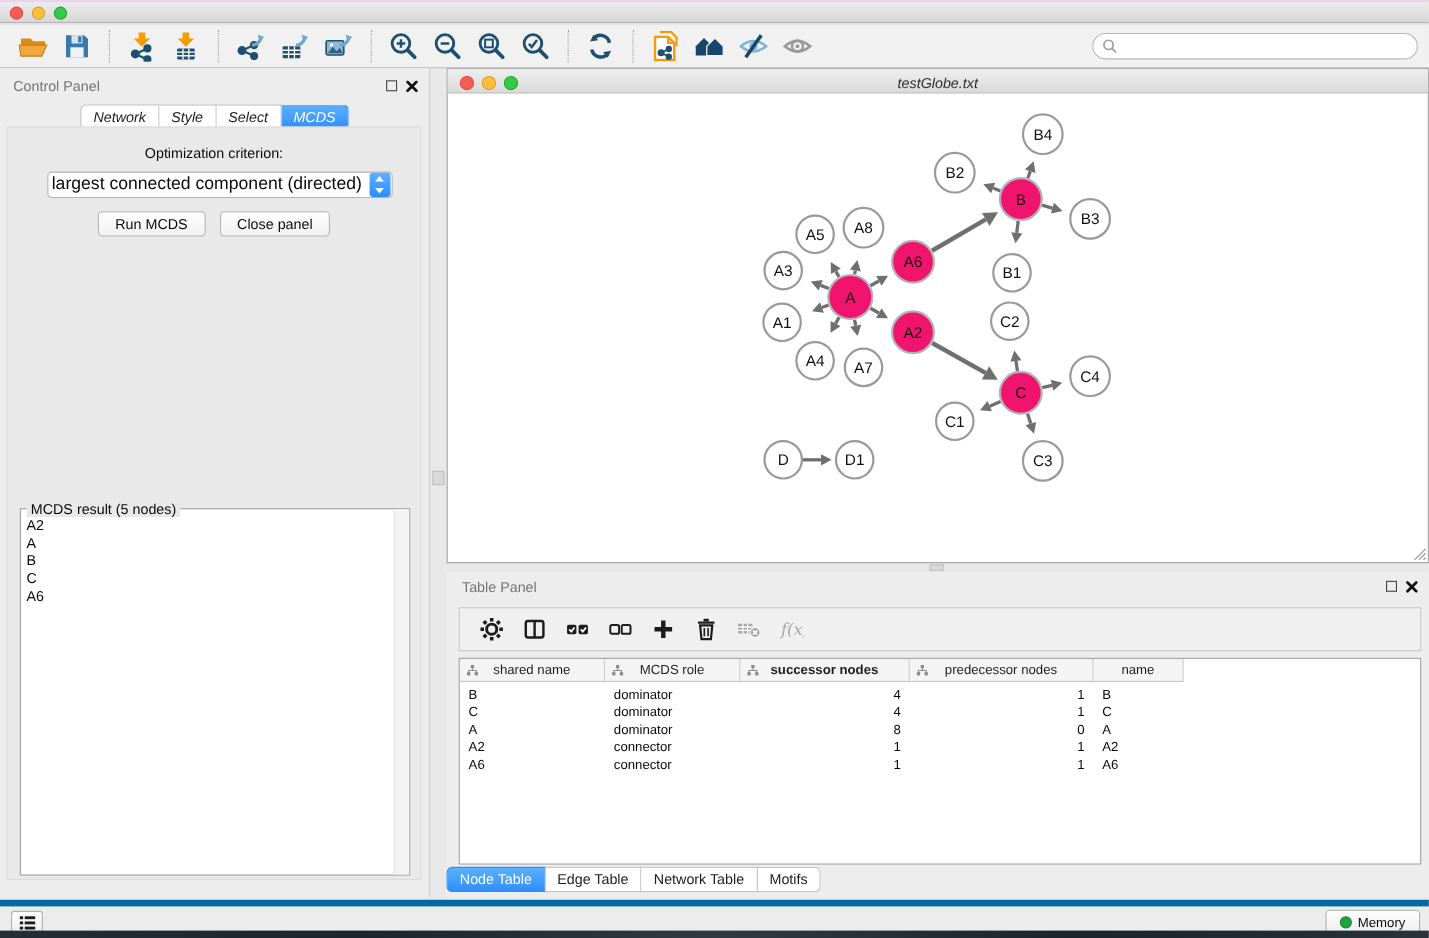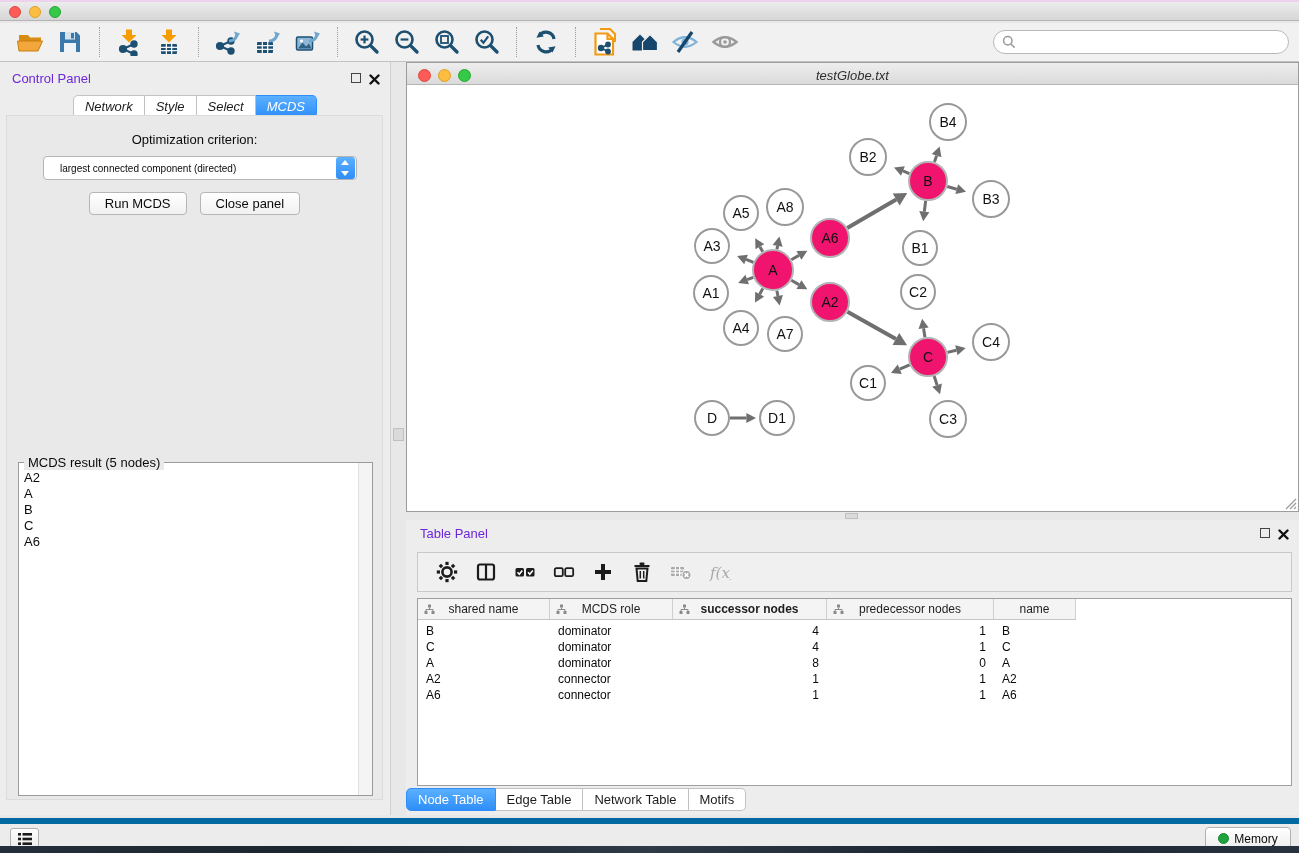--- a/index.html
+++ b/index.html
@@ -21,34 +21,34 @@
   .toolbar{position:absolute;left:0;top:23px;width:100%;height:39px;background:#f1f1f1;
     border-bottom:1px solid #c3c3c3;display:flex;align-items:center;padding:0 10px;}
   .tb-btn{width:36px;height:34px;margin:0 2px;display:flex;align-items:center;justify-content:center;}
   .tb-btn svg{width:28px;height:28px;}
   .tb-sep{height:30px;border-left:1px dotted #9d9d9d;margin:0 9px;}
   .search-wrap{margin-left:auto;width:296px;height:24px;background:#fff;border:1px solid #b9b9b9;
     border-radius:13px;display:flex;align-items:center;padding:0 8px;gap:5px;}
   .search-wrap input{border:none;outline:none;flex:1;font-size:13px;font-family:inherit;background:transparent;}
   
   .control-panel{position:absolute;left:0;top:62px;width:391px;height:753px;background:#ededed;border-right:1px solid #cfcfcf;}
-  .panel-title{position:absolute;left:12px;top:9px;font-size:13px;color:#6d28d9;}
+  .panel-title{position:absolute;left:12px;top:9px;font-size:13px;color:#737373;}
   .panel-float{position:absolute;right:29px;top:11px;width:10px;height:10px;border:1.5px solid #444;background:transparent;}
   .panel-close{position:absolute;right:10px;top:9px;width:11px;height:11px;}
   .panel-close svg{width:11px;height:11px;}
   .cp-tabs{position:absolute;left:0;right:0;top:33px;display:flex;justify-content:center;font-style:italic;}
   .tab{font-size:13px;padding:3px 11px;background:#fff;border:1px solid #c2c2c2;border-left:none;color:#1c1c1c;}
   .tab:first-child{border-left:1px solid #c2c2c2;border-radius:5px 0 0 5px;}
   .tab:last-child{border-radius:0 5px 5px 0;}
   .tab.active{background:linear-gradient(#5bb0ff,#2e8ef9);color:#fff;border-color:#2e8ef9;}
   .cp-content{position:absolute;left:6px;right:7px;top:53px;bottom:15px;background:#e9e9e9;border:1px solid #dcdcdc;}
   .opt-label{margin-top:16px;text-align:center;font-size:13px;color:#0a0a0a;}
   .select-box{position:absolute;left:36px;top:40px;width:314px;height:24px;background:#fff;
     border:1px solid #b4b4b4;border-radius:4px;display:flex;align-items:center;}
-  .select-text{flex:1;font-size:10px;padding-left:16px;color:#0a0a0a;white-space:nowrap;}
+  .select-text{flex:1;font-size:16px;padding-left:3px;color:#0a0a0a;white-space:nowrap;}
   .select-spinner{width:19px;height:22px;background:linear-gradient(#5bb0ff,#2e8ef9);border-radius:3px;margin-right:1px;position:relative;}
   .spin-up{position:absolute;left:5px;top:3px;width:0;height:0;border:4px solid transparent;border-bottom:5px solid #fff;border-top:none;}
   .spin-down{position:absolute;left:5px;bottom:3px;width:0;height:0;border:4px solid transparent;border-top:5px solid #fff;border-bottom:none;}
   .cp-buttons{position:absolute;left:0;right:0;top:76px;display:flex;justify-content:center;gap:13px;}
   .btn{font-size:13px;background:linear-gradient(#ffffff,#f1f1f1);border:1px solid #b6b6b6;border-radius:4px;padding:3px 15px;color:#0a0a0a;}
   .result-box{position:absolute;left:11px;right:9px;top:346px;bottom:3px;border:1px solid #9b9b9b;background:#fff;}
   .result-legend{position:absolute;top:-8px;left:5px;background:#e9e9e9;padding:0 4px;font-size:13px;color:#0a0a0a;}
   .result-list{position:absolute;left:0;top:0;right:14px;bottom:0;padding:7px 0 0 5px;overflow:hidden;}
   .result-item{font-size:13px;height:16px;line-height:16px;color:#0a0a0a;}
   .result-scroll{position:absolute;right:0;top:0;bottom:0;width:14px;background:#f4f4f4;border-left:1px solid #e2e2e2;}

